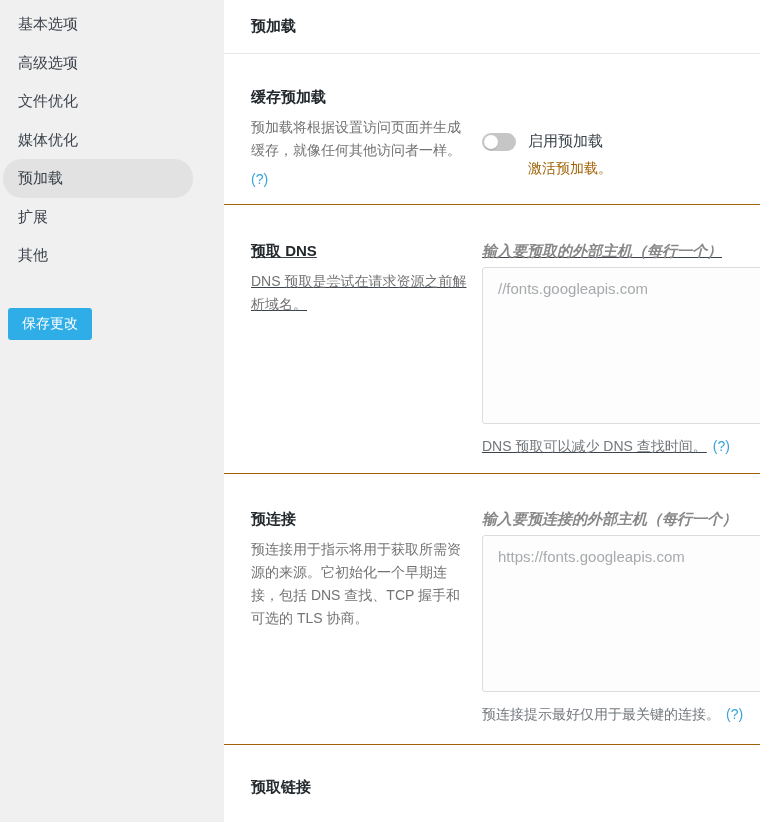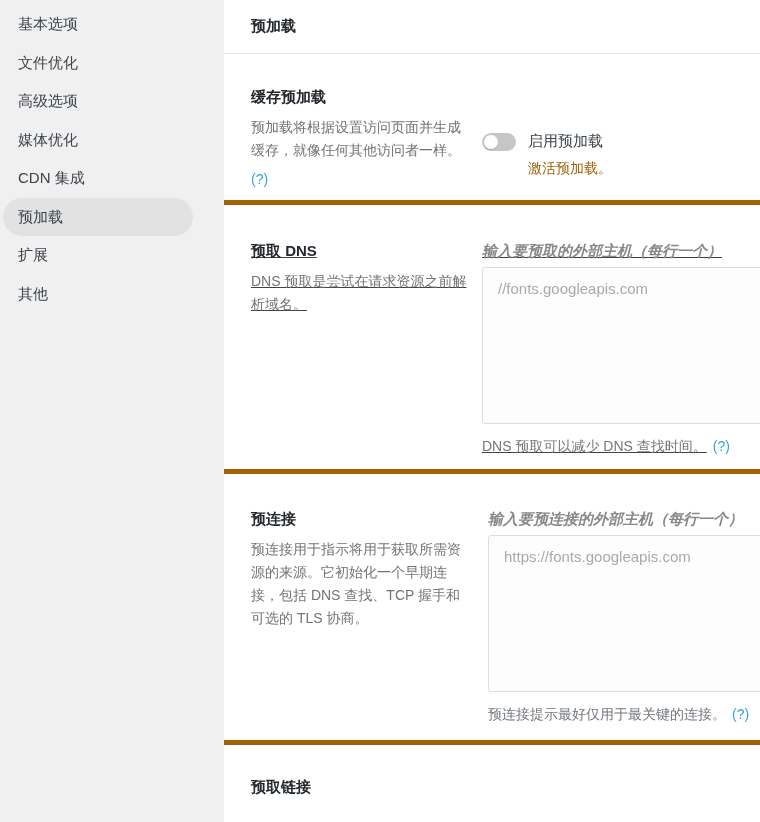--- a/index.html
+++ b/index.html
@@ -36,25 +36,25 @@
   
   .main { flex: 1; min-width: 0; background: #fff; }
   .main-header {
     height: 54px; border-bottom: 1px solid #e6e6e6;
     display: flex; align-items: center; padding-left: 27px;
   }
   .main-header h1 { font-size: 15px; font-weight: bold; color: #23282d; margin: 0; }
 
   .section {
     display: flex; padding: 34px 0 0 27px;
-    border-bottom: 5px solid #a16207;
+    border-bottom: 1px solid #a16207;
   }
   .sec-cache    { height: 151px; }
   .sec-dns      { height: 269px; padding-top: 37px; text-decoration: underline; }
-  .sec-conn     { height: 271px; padding-top: 36px; gap: 6px; }
+  .sec-conn     { height: 271px; padding-top: 36px; }
   .sec-links    { height: 77px;  padding-top: 33px; border-bottom: none; }
 
   .col-left  { width: 231px; flex-shrink: 0; }
   .col-right { flex: 1; min-width: 0; }
 
   .setting-label { font-size: 15px; font-weight: bold; color: #23282d; margin: 0 0 9px 0; }
   .setting-desc  { font-size: 14px; line-height: 23px; color: #737373; margin: 0; width: 220px; }
   .help-link { display: inline-block; margin-top: 9px; font-size: 14px; color: #35a3dc; text-decoration: none; cursor: pointer; }
 
   .toggle-row { display: flex; align-items: center; margin-top: 44px; }
@@ -90,28 +90,28 @@
   .field-help .help-link { margin: 0 0 0 6px; }
 </style>
 </head>
 <body>
 
 <div class="app">
 
   <aside class="sidebar">
     <nav>
       <div class="nav-item">基本选项</div>
+      <div class="nav-item">高级选项</div>
       <div class="nav-item">文件优化</div>
-      <div class="nav-item">高级选项</div>
       <div class="nav-item">媒体优化</div>
-      <div class="nav-item">CDN 集成</div>
       <div class="nav-item active">预加载</div>
       <div class="nav-item">扩展</div>
       <div class="nav-item">其他</div>
     </nav>
+    <button class="save-btn">保存更改</button>
   </aside>
 
   <main class="main">
 
     <header class="main-header">
       <h1>预加载</h1>
     </header>
 
     <section class="section sec-cache">
       <div class="col-left">

